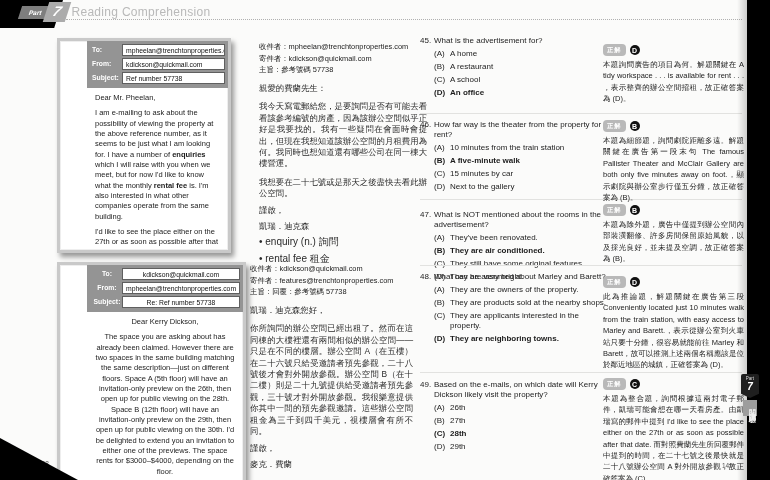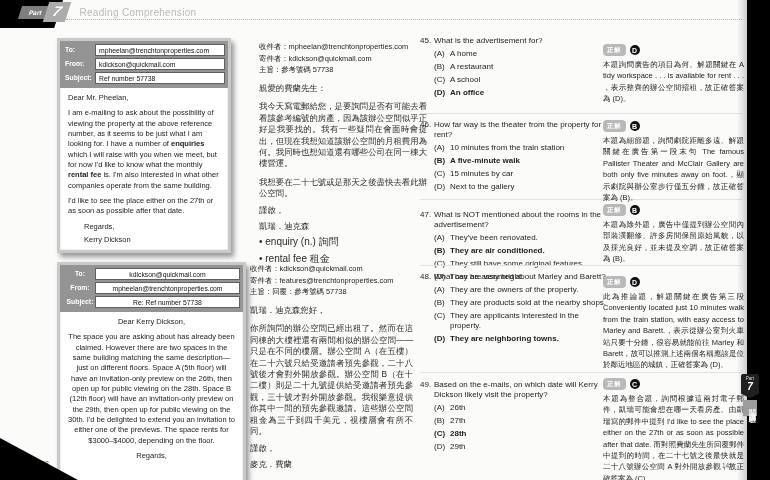--- a/index.html
+++ b/index.html
@@ -11,26 +11,26 @@
   .corner{position:absolute;background:#000;z-index:3;}
   .corner-tl{left:0;top:0;width:63px;height:28px;clip-path:polygon(0 0,100% 0,86% 100%,0 100%);}
   .corner-bl{left:0;bottom:0;width:78px;height:42px;clip-path:polygon(0 0,100% 100%,0 100%);}
 
   
   .page-header{position:absolute;left:20px;top:2px;display:flex;align-items:center;z-index:4;}
   .part-tag{background:#7e7e7e;color:#fff;font-size:6.5px;font-weight:bold;
             padding:3px 7px 3px 9px;transform:skewX(-18deg);}
   .part-num{background:#ababab;color:#fff;font-size:14px;font-style:italic;font-weight:bold;
             padding:1px 7px 3px;transform:skewX(-18deg);margin-left:-3px;}
-  .section-title{color:#b9b9b9;font-size:10px;margin-left:12px;letter-spacing:.3px;}
+  .section-title{color:#b9b9b9;font-size:12px;margin-left:4px;letter-spacing:.3px;}
   .dotted-rule{position:absolute;left:66px;top:19px;width:676px;border-top:1px dotted #b0b0b0;}
 
   
   .email-box{position:absolute;background:#fff;border:3px solid #c9c9c9;box-sizing:border-box;
-             box-shadow:3px 4px 5px rgba(0,0,0,.4), inset 0 0 0 1px #eee;overflow:hidden;}
+             box-shadow:3px 4px 5px rgba(0,0,0,.4), inset 0 0 0 1px #eee;overflow:hidden;padding-left:27px;}
   .email-box-1{left:57px;top:38px;width:174px;height:215px;}
   .email-box-2{left:57px;top:262px;width:189px;height:228px;text-align:center;}
   .email-header{background:#949494;padding:3px 3px 2px;}
   .email-field-row{display:flex;align-items:stretch;margin:0 0 2px;}
   .email-field-label{width:30px;flex:none;color:#fff;font-weight:bold;font-size:6.8px;
                      padding:2px 0 0 2px;}
   .email-field-value{flex:1;background:#fff;border:1px solid #5f5f5f;font-size:6.8px;
                      padding:1.5px 3px;color:#111;white-space:nowrap;overflow:hidden;}
   .email-body{padding:5px 8px 4px;font-size:7.5px;line-height:1.38;color:#1c1c1c;}
   .email-par{margin:0 0 5px;}

